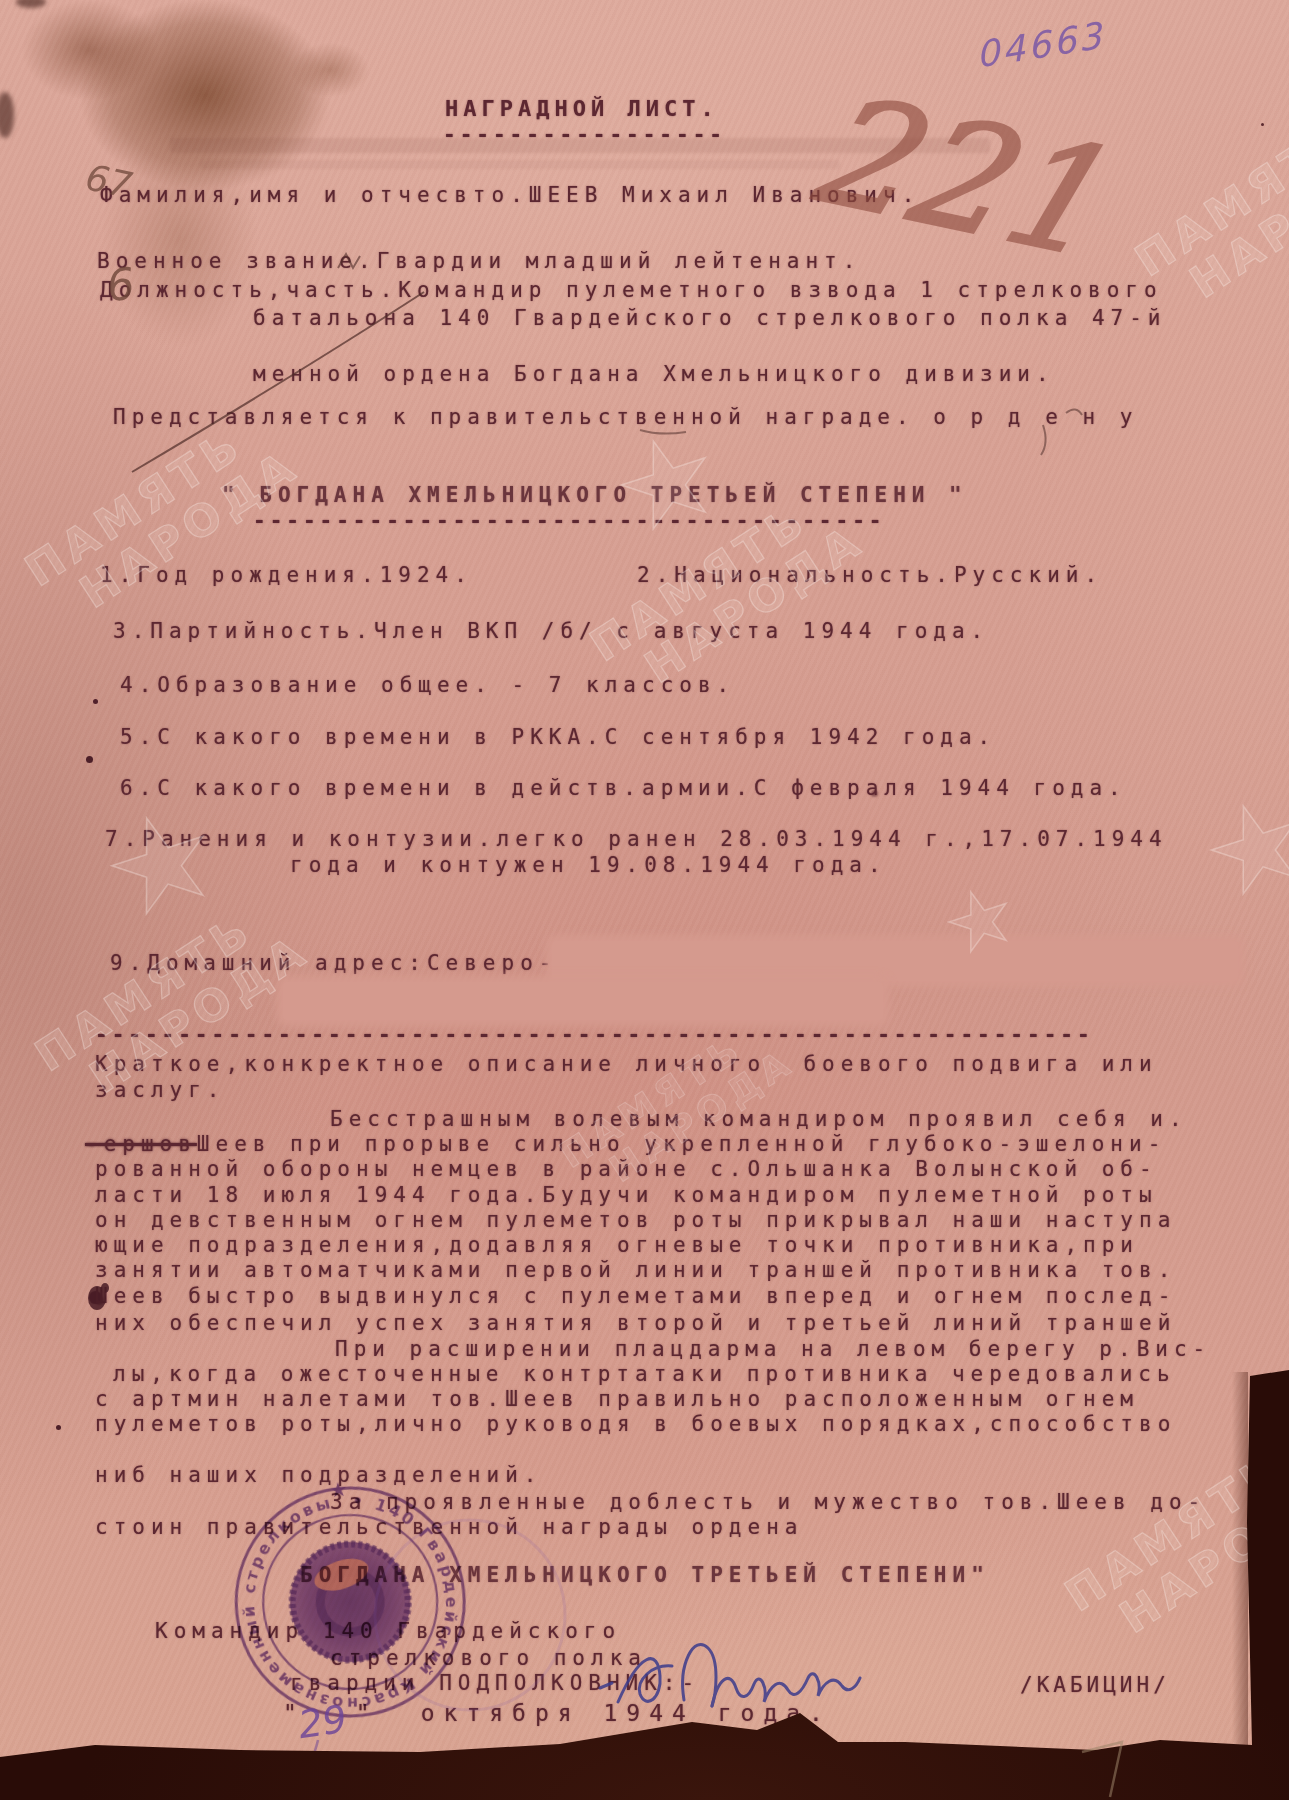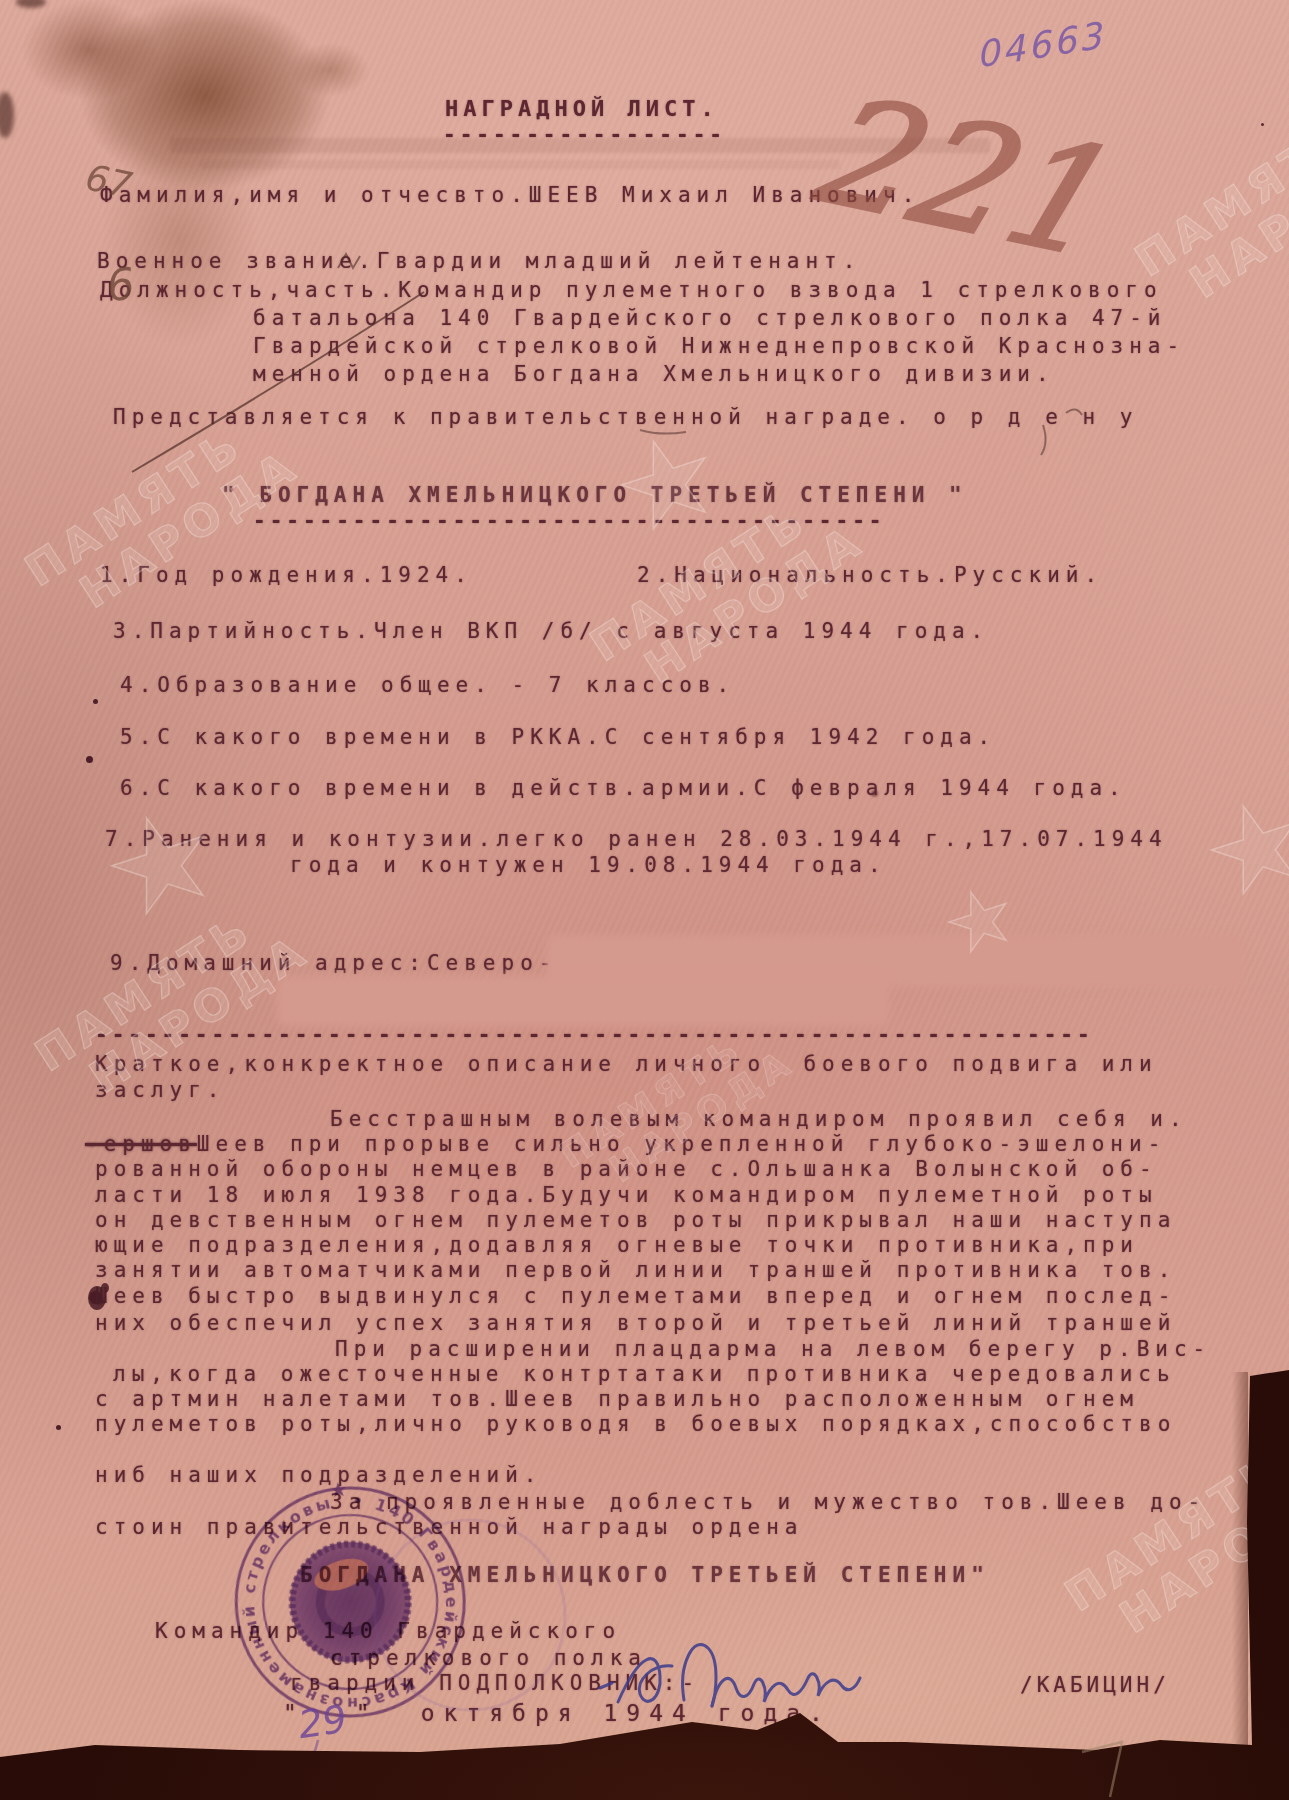--- a/index.html
+++ b/index.html
@@ -72,21 +72,20 @@
     <div class="specks"></div>
 
     <div class="t title" style="left:445px;top:96px;">НАГРАДНОЙ ЛИСТ.</div>
     <div class="t dash" style="left:443px;top:122px;">-----------------</div>
 
     <div class="t" style="left:100px;top:182px;">Фамилия,имя и отчесвто.ШЕЕВ Михаил Иванович.</div>
     <div class="t" style="left:97px;top:248px;">Военное звание.Гвардии младший лейтенант.</div>
 
     <div class="t" style="left:100px;top:277px;">Должность,часть.Командир пулеметного взвода 1 стрелкового</div>
     <div class="t" style="left:253px;top:305px;">батальона 140 Гвардейского стрелкового полка 47-й</div>
-    <div class="t" style="left:253px;top:333px;">Гвардейской стрелковой Нижнеднепровской Краснозна-</div>
     <div class="t" style="left:253px;top:361px;">менной ордена Богдана Хмельницкого дивизии.</div>
 
     <div class="t" style="left:113px;top:404px;">Представляется к правительственной награде. о р д е н у</div>
 
     <div class="t b fade" style="left:222px;top:482px;">" БОГДАНА ХМЕЛЬНИЦКОГО ТРЕТЬЕЙ СТЕПЕНИ "</div>
     <div class="t dash" style="left:253px;top:508px;">--------------------------------------</div>
 
     <div class="t" style="left:100px;top:562px;">1.Год рождения.1924.</div>
     <div class="t" style="left:637px;top:562px;">2.Национальность.Русский.</div>
     <div class="t" style="left:113px;top:618px;">3.Партийность.Член ВКП /б/ с августа 1944 года.</div>
@@ -101,21 +100,21 @@
     <div class="redact" style="left:283px;top:982px;width:600px;height:38px;"></div>
 
     <div class="t dash" style="left:95px;top:1022px;">------------------------------------------------------------</div>
 
     <div class="t" style="left:95px;top:1051px;">Краткое,конкректное описание личного  боевого подвига или</div>
     <div class="t" style="left:95px;top:1077px;">заслуг.</div>
 
     <div class="t" style="left:330px;top:1106px;">Бесстрашным волевым командиром проявил себя и.</div>
     <div class="t" style="left:85px;top:1131px;"><span class="struck">-ершов</span><span>Шеев при прорыве сильно укрепленной глубоко-эшелони-</span></div>
     <div class="t" style="left:95px;top:1156px;">рованной обороны немцев в районе с.Ольшанка Волынской об-</div>
-    <div class="t" style="left:95px;top:1182px;">ласти 18 июля 1938 года.Будучи командиром пулеметной роты</div>
+    <div class="t" style="left:95px;top:1182px;">ласти 18 июля 1944 года.Будучи командиром пулеметной роты</div>
     <div class="t" style="left:95px;top:1207px;">он девственным огнем пулеметов роты прикрывал наши наступа</div>
     <div class="t" style="left:95px;top:1232px;">ющие подразделения,додавляя огневые точки противника,при</div>
     <div class="t" style="left:95px;top:1257px;">занятии автоматчиками первой линии траншей противника тов.</div>
     <div class="t" style="left:95px;top:1283px;">Шеев быстро выдвинулся с пулеметами вперед и огнем послед-</div>
     <div class="t" style="left:95px;top:1310px;">них обеспечил успех занятия второй и третьей линий траншей</div>
 
     <div class="t" style="left:335px;top:1336px;">При расширении плацдарма на левом берегу р.Вис-</div>
     <div class="t" style="left:95px;top:1361px;margin-left:18px;">лы,когда ожесточенные контртатаки противника чередовались</div>
     <div class="t" style="left:95px;top:1386px;">с артмин налетами тов.Шеев правильно расположенным огнем</div>
     <div class="t" style="left:95px;top:1411px;">пулеметов роты,лично руководя в боевых порядках,способство</div>

